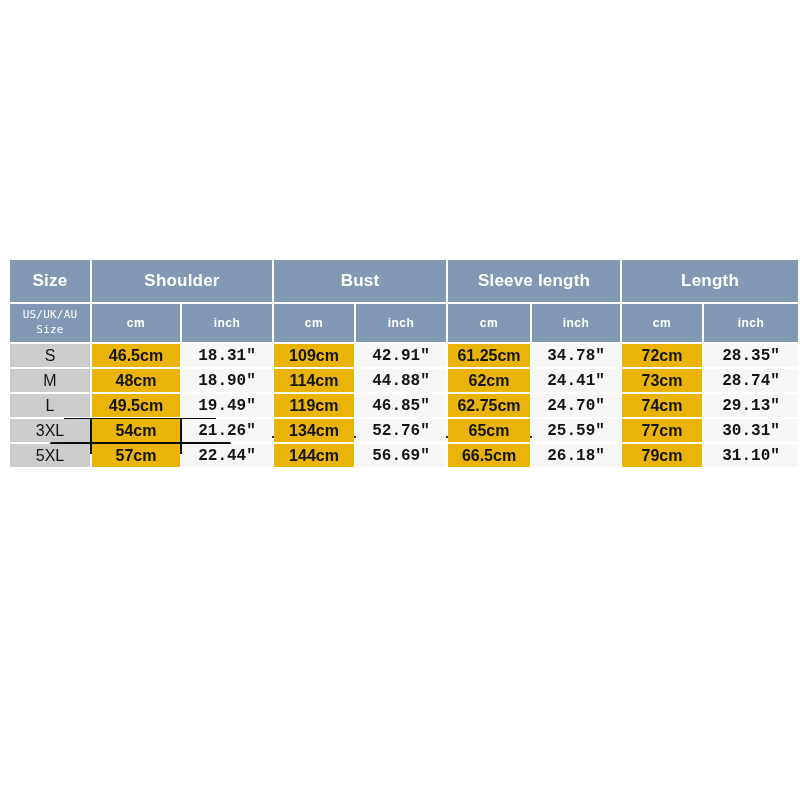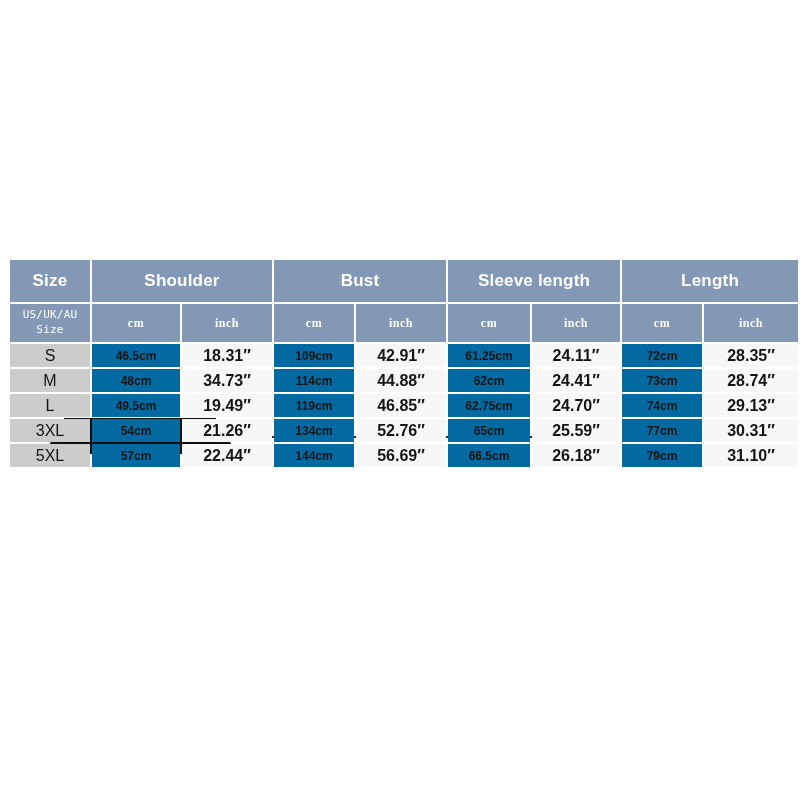--- a/index.html
+++ b/index.html
@@ -48,36 +48,36 @@
   }
   table.size-chart td{
     padding:0;margin:0;text-align:center;vertical-align:middle;
   }
   .hdr{
     background:#8398b4;color:#ffffff;height:42px;
     font-size:17px;font-weight:700;letter-spacing:.2px;
   }
   .sub{
     background:#8398b4;color:#ffffff;height:38px;
-    font-family:Liberation Serif, serif;
+    font-family:Liberation Sans, sans-serif;
     font-size:12px;font-weight:700;letter-spacing:.5px;
   }
   .sub-size{
     background:#8398b4;color:#ffffff;height:38px;
     font-family:"DejaVu Sans Mono", monospace;
     font-size:11px;font-weight:400;line-height:1.35;letter-spacing:.2px;
   }
   .c-size{
     background:#ccccca;color:#141414;height:23px;font-size:16px;font-weight:400;
   }
   .c-cm{
-    background:#0369a1;color:#141414;height:23px;font-size:12px;font-weight:600;
+    background:#eab308;color:#141414;height:23px;font-size:16px;font-weight:600;
   }
   .c-in{
-    background:#f7f7f7;color:#141414;height:23px;font-size:16px;font-weight:600;
+    background:#f7f7f7;color:#141414;height:23px;font-size:16px;font-weight:600;font-family:Liberation Mono, monospace;
   }
 </style>
 </head>
 <body>
 
 <div id="stage">
 
   <div class="banner-row">
     <div class="banner-dash"></div>
     <div class="ribbon-tail-left"></div>
@@ -126,28 +126,28 @@
           <td class="sub">inch</td>
         </tr>
 
       <tr>
             <td class="c-size">S</td>
             <td class="c-cm">46.5cm</td>
             <td class="c-in">18.31″</td>
             <td class="c-cm">109cm</td>
             <td class="c-in">42.91″</td>
             <td class="c-cm">61.25cm</td>
-            <td class="c-in">24.11″</td>
+            <td class="c-in">34.78″</td>
             <td class="c-cm">72cm</td>
             <td class="c-in">28.35″</td>
           </tr>
           <tr>
             <td class="c-size">M</td>
             <td class="c-cm">48cm</td>
-            <td class="c-in">34.73″</td>
+            <td class="c-in">18.90″</td>
             <td class="c-cm">114cm</td>
             <td class="c-in">44.88″</td>
             <td class="c-cm">62cm</td>
             <td class="c-in">24.41″</td>
             <td class="c-cm">73cm</td>
             <td class="c-in">28.74″</td>
           </tr>
           <tr>
             <td class="c-size">L</td>
             <td class="c-cm">49.5cm</td>

